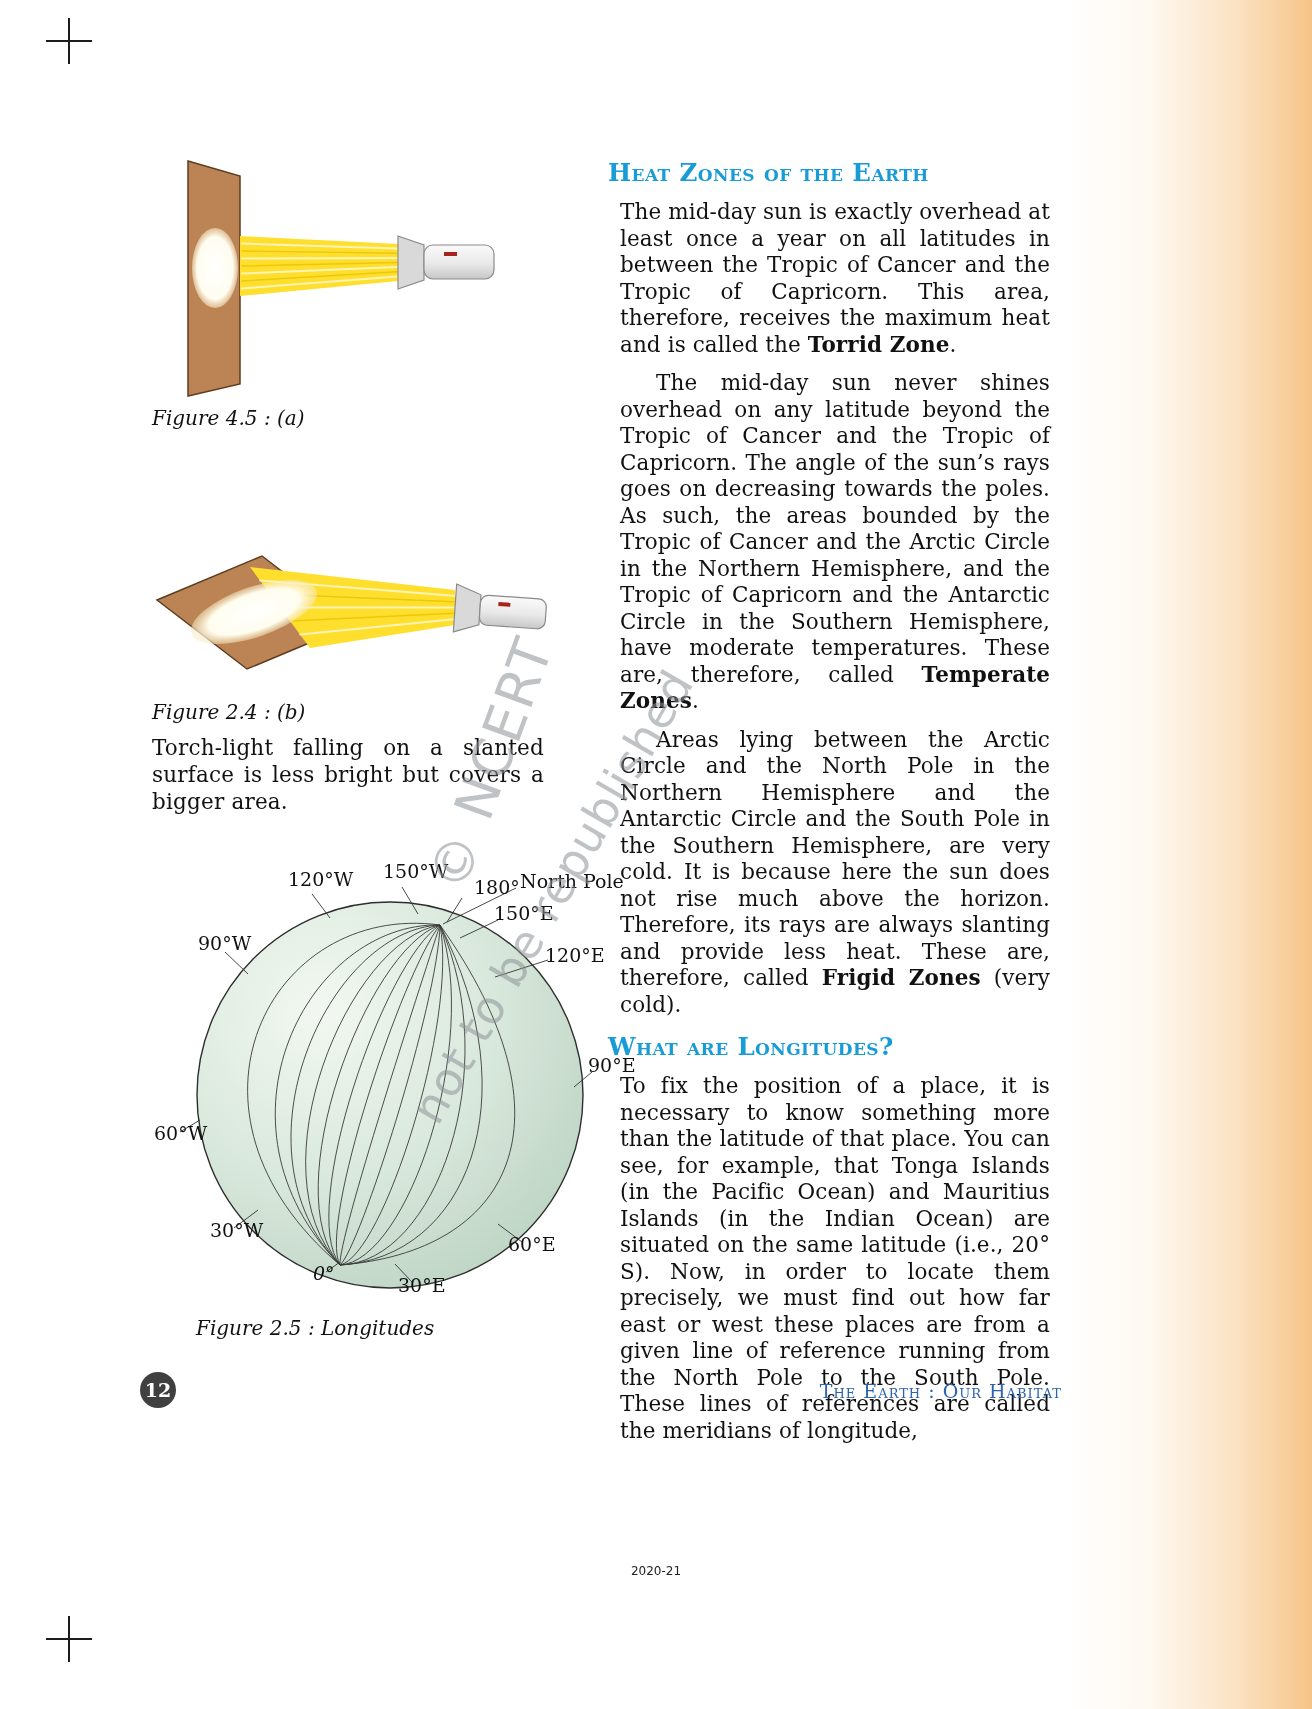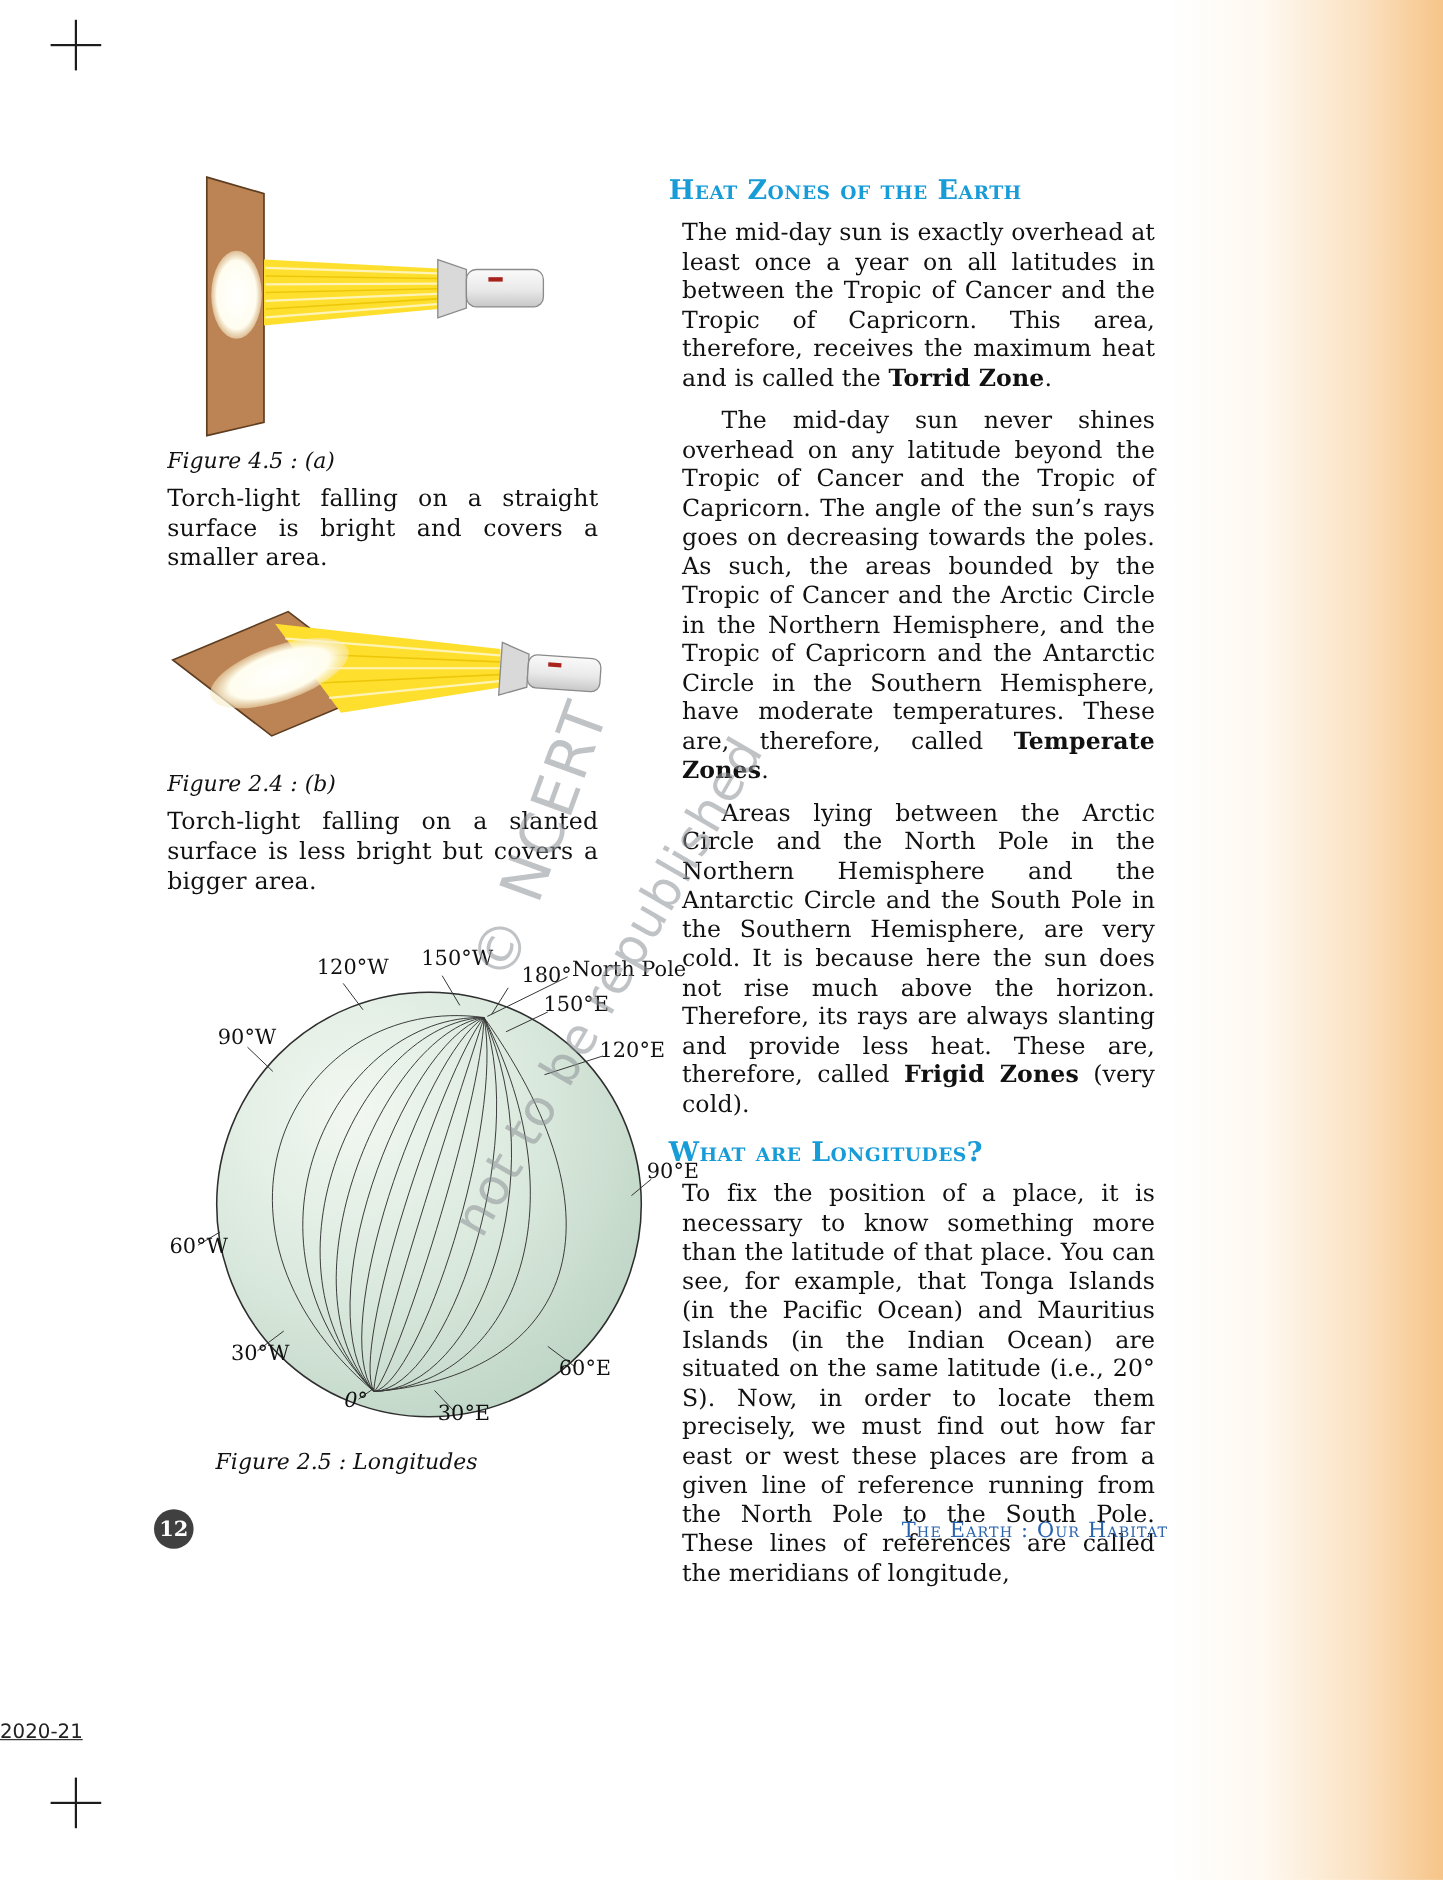--- a/index.html
+++ b/index.html
@@ -39,22 +39,22 @@
   .h-blue.second{margin-top:14px;margin-bottom:7px;}
   .rightcol p{margin:12px;text-align:justify;font-size:21.5px;line-height:26.5px;letter-spacing:.1px;}
   .rightcol p.indent{text-indent:36px;}
   .b{font-weight:bold;}
 
   
   .badge{position:absolute;left:140px;top:1372px;width:36px;height:36px;border-radius:50%;
     background:#404040;color:#fff;text-align:center;line-height:36px;font-weight:bold;font-size:19px;}
   .footer-right{position:absolute;left:608px;top:1380px;width:454px;text-align:right;
     color:#2a63ae;font-variant:small-caps;font-size:19px;letter-spacing:1px;}
-  .footer-center{position:absolute;left:0;top:1564px;width:1312px;
-    font-size:18px;font-family:"DejaVu Sans","Liberation Sans",sans-serif;color:#222;text-decoration:underline;}
+  .footer-center{position:absolute;left:0;top:1564px;width:1312px;text-align:center;
+    font-size:12px;font-family:"DejaVu Sans","Liberation Sans",sans-serif;color:#222;}
 </style>
 </head>
 <body>
 
 <div class="page">
 
   <div class="edge-grad"></div>
   <div class="cropmark crop-tl"></div>
   <div class="cropmark crop-bl"></div>
 
@@ -88,21 +88,20 @@
       </g>
       <ellipse cx="65" cy="118" rx="23" ry="40" fill="url(#spotA)"></ellipse>
       <g>
         <polygon points="248,86 274,95 274,130 248,139" fill="#d9d9d9" stroke="#8a8a8a" stroke-width="1.2"></polygon>
         <rect x="274" y="95" width="70" height="34" rx="9" fill="url(#torchBodyA)" stroke="#8a8a8a" stroke-width="1.2"></rect>
         <rect x="294" y="102" width="13" height="4" fill="#a8231d"></rect>
       </g>
     </svg>
   </div>
   <div class="cap" style="left:152px;top:406px;">Figure 4.5 : (a)</div>
-  <div class="lpara" style="left:152px;top:440px;">Torch-light falling on a straight surface is bright and covers a smaller area.</div>
 
   <div class="figbox" style="left:150px;top:548px;width:470px;height:150px;">
     <svg width="470" height="150" viewBox="0 0 470 150">
       <defs>
         <radialGradient id="spotB" cx="50%" cy="50%" r="60%">
           <stop offset="0%" stop-color="#ffffff"></stop>
           <stop offset="60%" stop-color="#fffdee"></stop>
           <stop offset="100%" stop-color="#f1dca0" stop-opacity="0.15"></stop>
         </radialGradient>
         <linearGradient id="torchBodyB" x1="0" y1="0" x2="0" y2="1">

